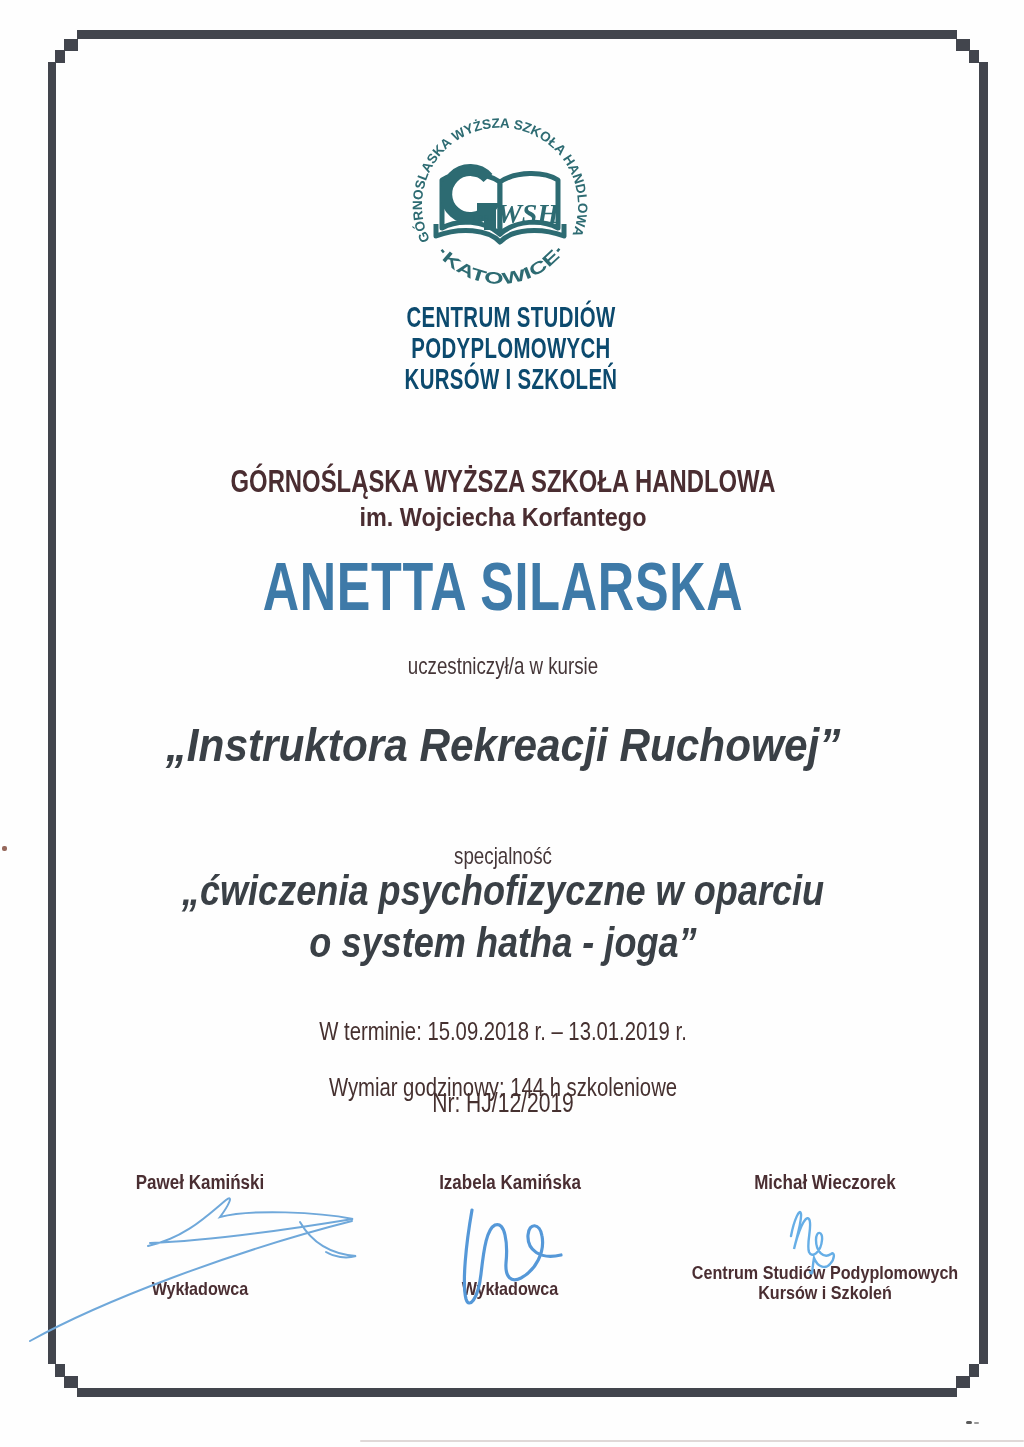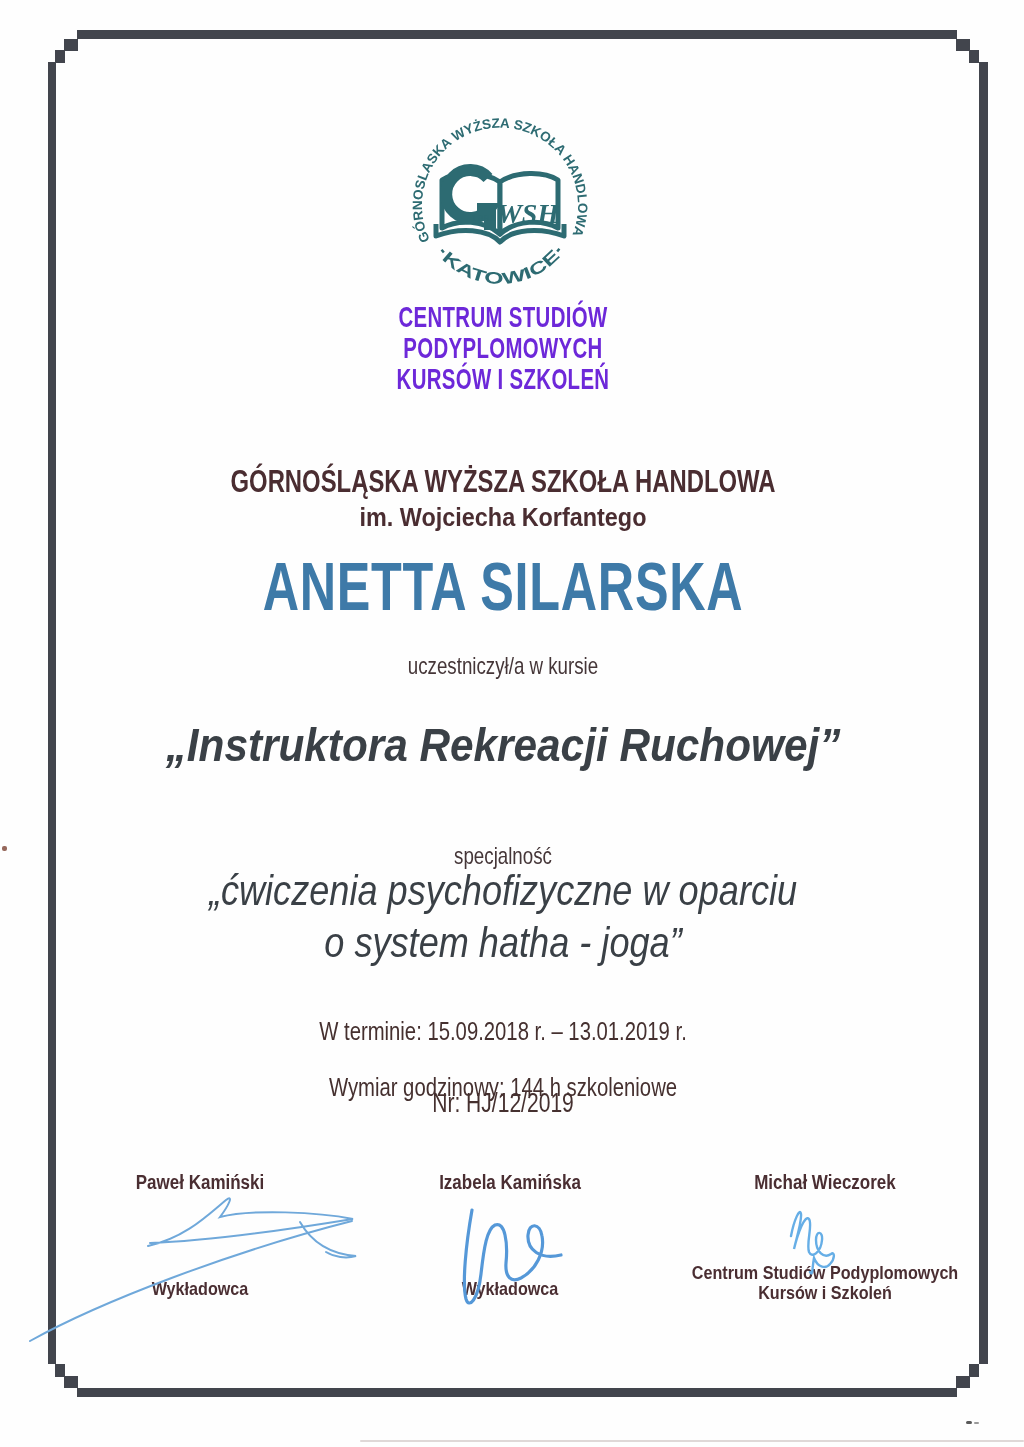--- a/index.html
+++ b/index.html
@@ -1,29 +1,29 @@
 <!DOCTYPE html>
 <html><head>
 <meta charset="utf-8">
 <style>
   html,body{margin:0;padding:0;}
   body{width:1024px;height:1447px;background:#fdfdfc;font-family:"Liberation Sans",sans-serif;}
   .cert{position:relative;width:1024px;height:1447px;overflow:hidden;background:#fefefe;}
   .abs{position:absolute;}
   svg{display:block;}
   .c{position:absolute;left:0;width:1006px;text-align:center;white-space:nowrap;}
-  .dept{top:301px;color:#6d28d9;font-weight:700;font-size:30px;line-height:31px;}
+  .dept{top:301px;color:#0c4a6e;font-weight:700;font-size:30px;line-height:31px;margin-left:8px;}
   .dept span{display:block;transform:scaleX(.68);transform-origin:50% 50%;letter-spacing:.5px;}
   .inst-name{top:465px;font-weight:700;font-size:31px;line-height:34px;color:#4a2d31;transform:scaleX(.77);}
   .inst-patron{top:501px;font-weight:700;font-size:26px;line-height:32px;color:#4a2d31;transform:scaleX(.9);}
   .recipient{top:549px;font-weight:700;font-size:68px;line-height:74px;color:#3e7aa8;transform:scaleX(.74);letter-spacing:1px;}
   .statement{top:650px;font-size:24px;line-height:32px;color:#453638;transform:scaleX(.78);}
   .course-title{top:714px;font-weight:700;font-style:italic;font-size:47px;line-height:62px;color:#3a4046;transform:scaleX(.9);}
   .spec-label{top:840px;font-size:24px;line-height:32px;color:#453638;transform:scaleX(.78);}
-  .spec-quote{top:864px;font-weight:400;font-style:italic;font-size:43px;line-height:52px;color:#3a4046;}
+  .spec-quote{top:864px;font-weight:700;font-style:italic;font-size:43px;line-height:52px;color:#3a4046;}
   .spec-quote span{display:block;transform:scaleX(.84);transform-origin:50% 50%;}
   .term{top:1014px;font-size:26px;line-height:34px;color:#45302f;transform:scaleX(.78);}
   .hours{top:1070px;font-size:26px;line-height:34px;color:#45302f;transform:scaleX(.78);}
   .number{top:1086px;font-size:27px;line-height:34px;color:#45302f;transform:scaleX(.78);}
   .sig-name,.sig-role{position:absolute;text-align:center;font-weight:700;color:#4a2e32;white-space:nowrap;transform:scaleX(.85);}
   .sig-name{top:1170px;font-size:20px;line-height:24px;}
   .sig-role{font-size:19px;line-height:19px;}
   .n1,.r1{left:50px;width:300px;}
   .n2,.r2{left:360px;width:300px;}
   .n3,.r3a,.r3b{left:665px;width:320px;}

